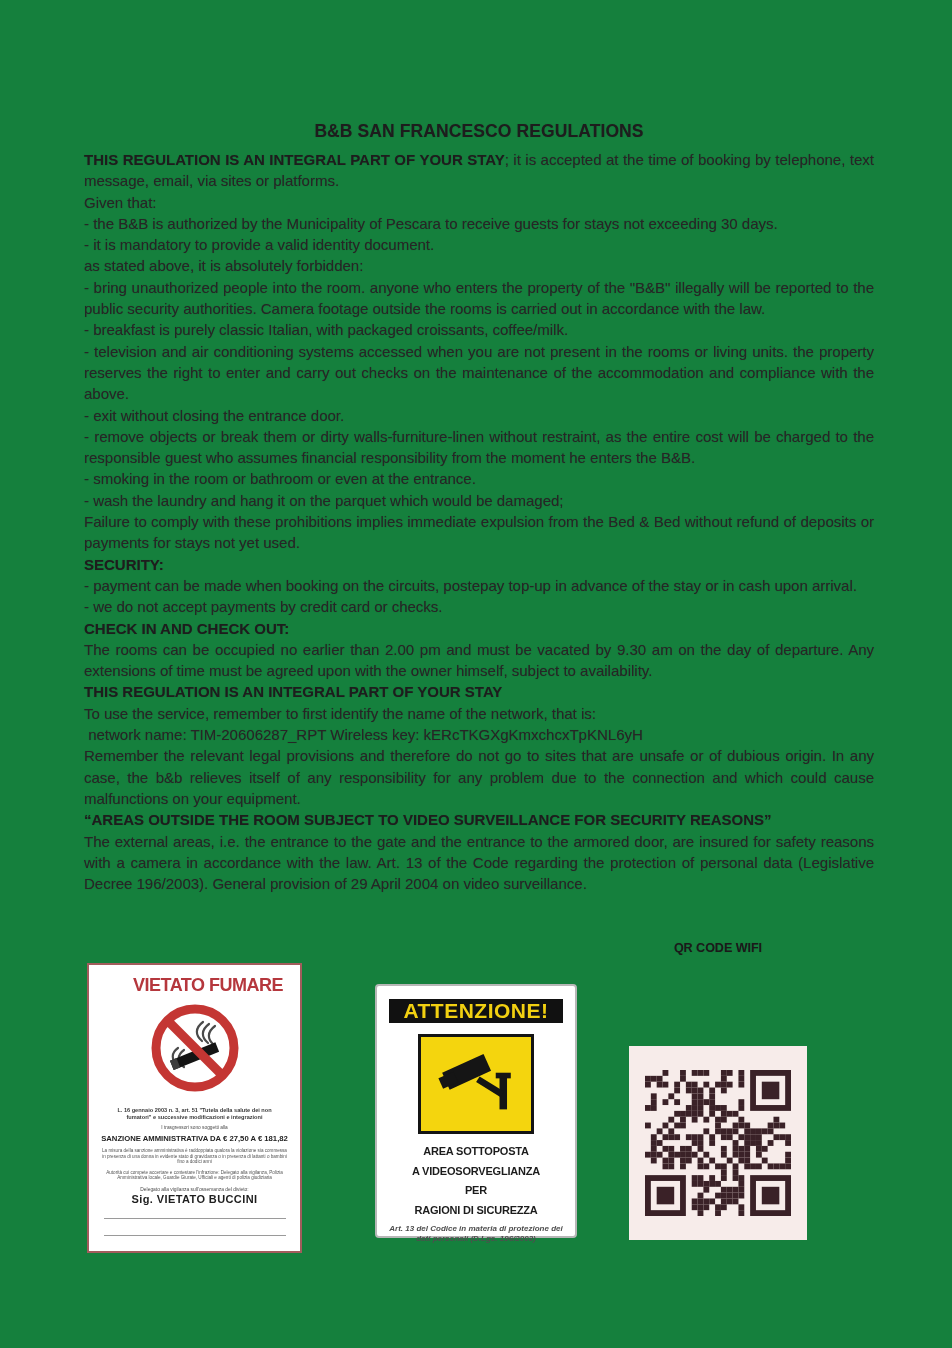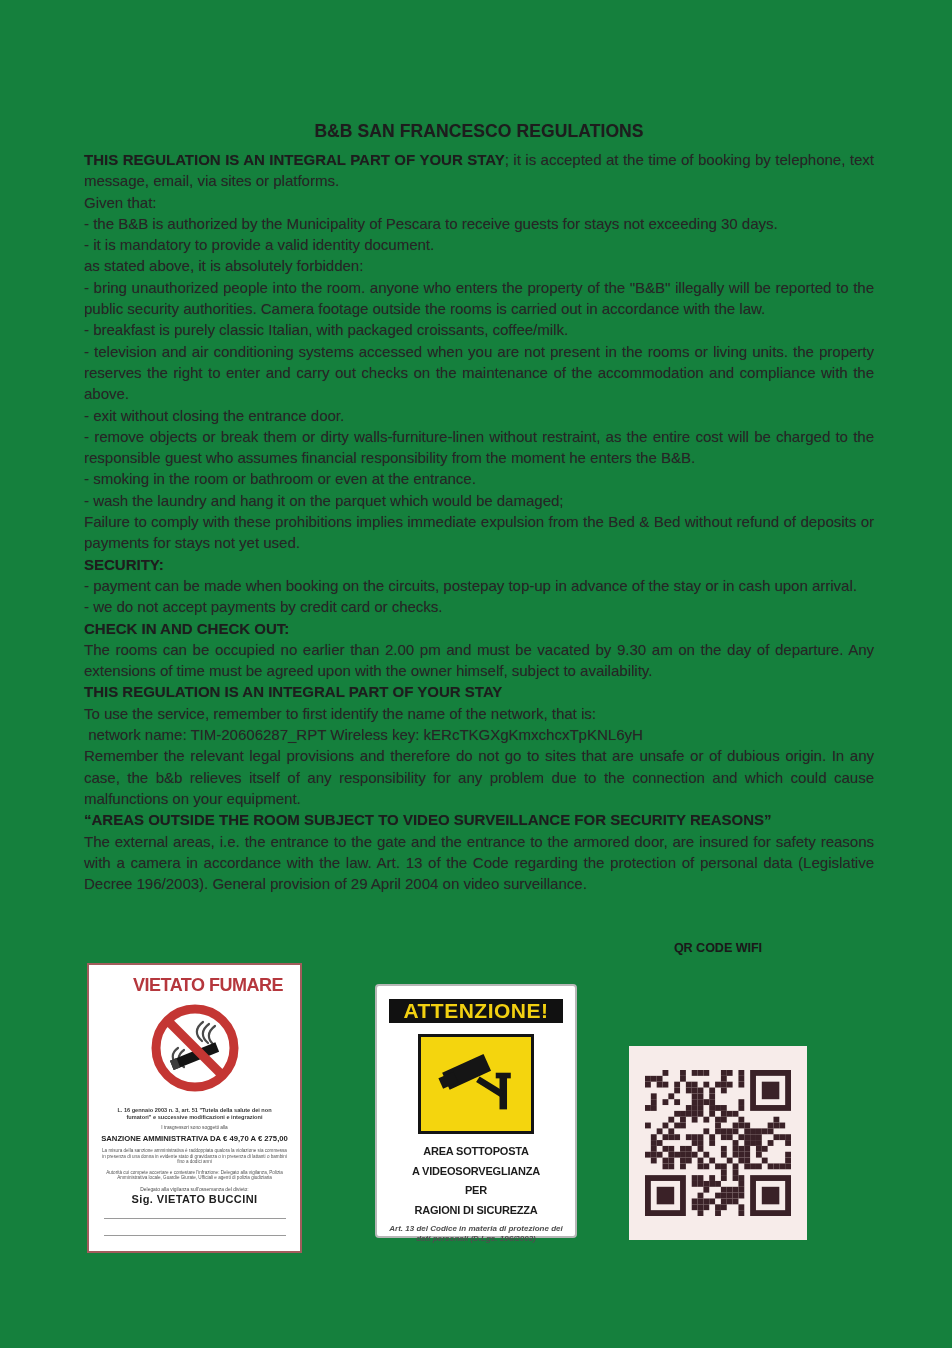--- a/index.html
+++ b/index.html
@@ -147,21 +147,21 @@
         <g transform="rotate(-22 50 58)">
           <rect x="25" y="53" width="49" height="10" fill="#141414"></rect>
           <rect x="25" y="53" width="7" height="10" fill="#3d3d3d"></rect>
         </g>
         <circle cx="50" cy="50" r="39" fill="none" stroke="#c43633" stroke-width="9"></circle>
         <line x1="23" y1="23" x2="77" y2="77" stroke="#c43633" stroke-width="9"></line>
       </svg>
     </div>
     <div class="vf-law">L. 16 gennaio 2003 n. 3, art. 51 "Tutela della salute dei non fumatori" e successive modificazioni e integrazioni</div>
     <div class="vf-subject">I trasgressori sono soggetti alla</div>
-    <div class="vf-sanction">SANZIONE AMMINISTRATIVA DA € 49,70 A € 275,00</div>
+    <div class="vf-sanction">SANZIONE AMMINISTRATIVA DA € 27,50 A € 181,82</div>
     <div class="vf-note">La misura della sanzione amministrativa è raddoppiata qualora la violazione sia commessa in presenza di una donna in evidente stato di gravidanza o in presenza di lattanti o bambini fino a dodici anni</div>
     <div class="vf-note">Autorità cui compete accertare e contestare l'infrazione: Delegato alla vigilanza, Polizia Amministrativa locale, Guardie Giurate, Ufficiali e agenti di polizia giudiziaria</div>
     <div class="vf-delegate">Delegato alla vigilanza sull'osservanza del divieto:</div>
     <div class="vf-name">Sig. VIETATO BUCCINI</div>
     <div class="vf-rule"></div>
     <div class="vf-rule second"></div>
   </div>
 
   <div class="sign-cctv">
     <div class="cctv-banner">ATTENZIONE!</div>

